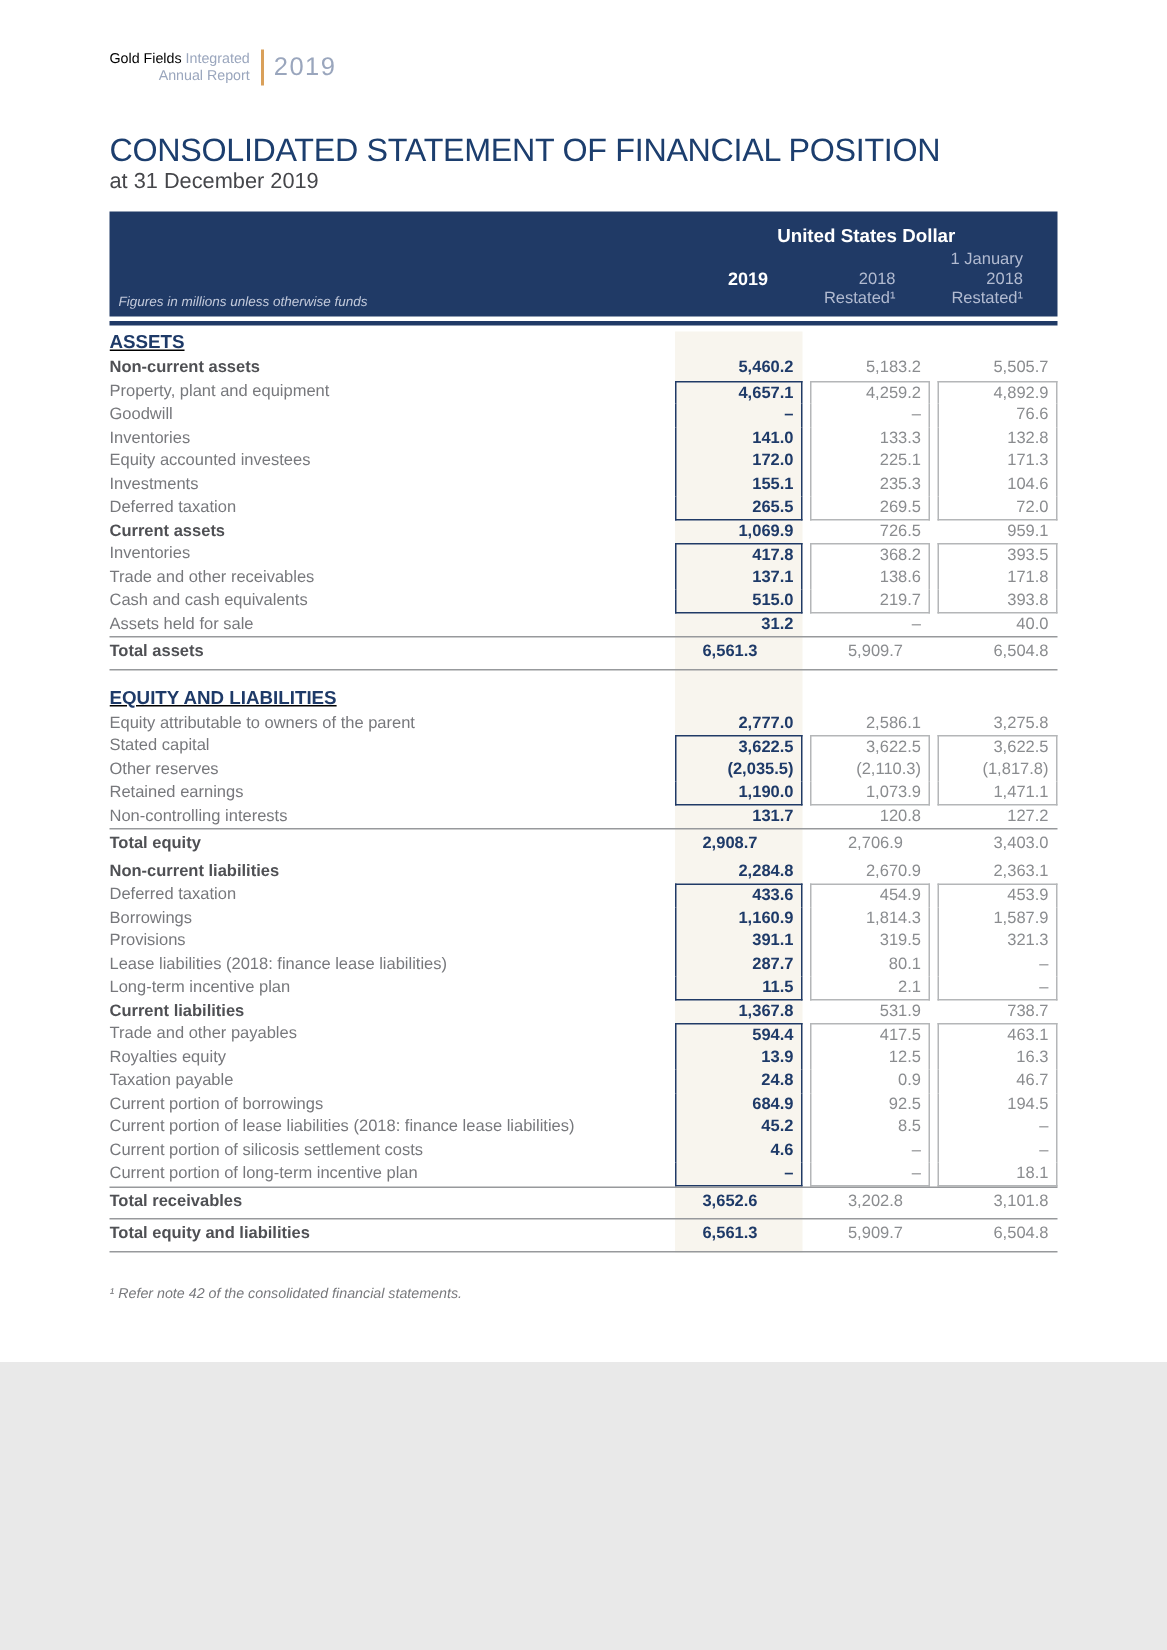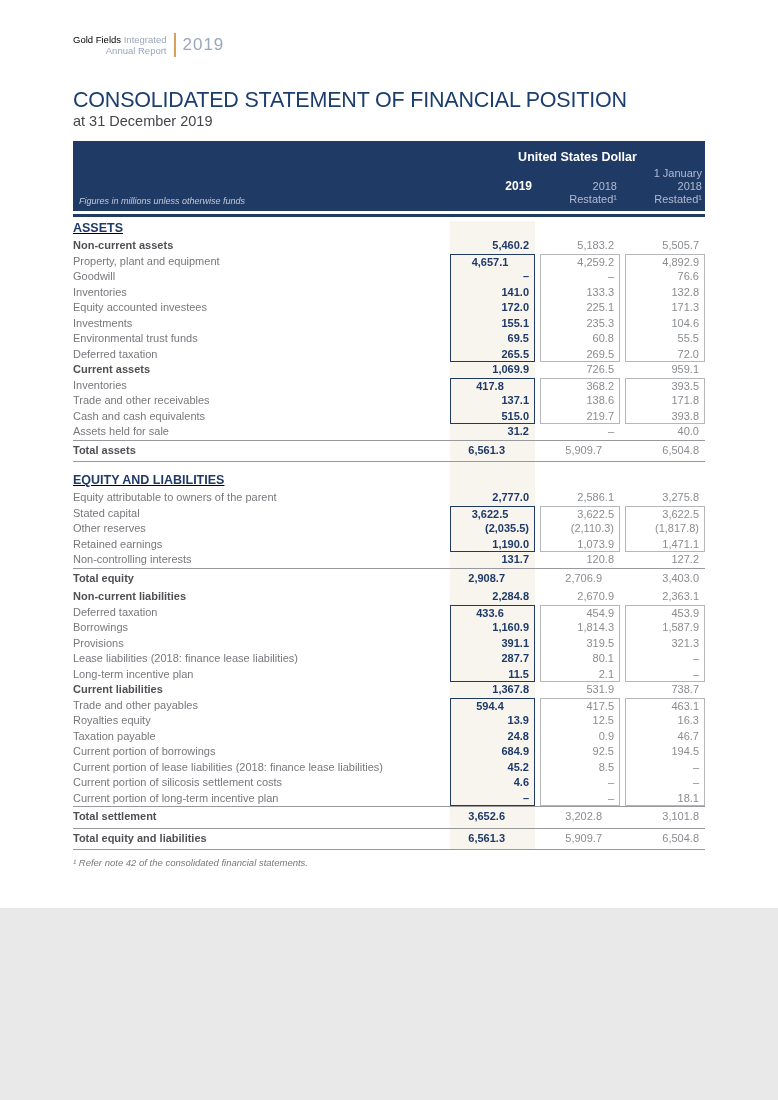--- a/index.html
+++ b/index.html
@@ -17,21 +17,21 @@
   
   .title{position:absolute;top:88px;left:0;width:632px;color:#1c3e6e;
          font-size:21.5px;font-weight:normal;letter-spacing:-0.2px;white-space:nowrap;}
   .subtitle{position:absolute;top:113px;left:0;color:#45464a;font-size:14.5px;}
 
   
   .band{position:absolute;top:141px;left:0;width:632px;height:70px;background:#203a66;}
   .band-usd{position:absolute;left:377px;width:255px;top:9px;text-align:center;
             color:#ffffff;font-weight:bold;font-size:12.5px;}
   .band-cols{position:absolute;right:0;bottom:5px;display:flex;align-items:flex-end;}
-  .band-col{box-sizing:border-box;text-align:right;padding-right:3px;font-size:11px;
+  .band-col{box-sizing:border-box;text-align:right;padding-right:23px;font-size:11px;
             line-height:13px;color:#b2bbd1;margin-left:5px;width:80px;}
   .band-col.first{width:85px;margin-left:0;}
   .band-col.emph{color:#ffffff;font-weight:bold;font-size:12px;margin-bottom:13px;}
   .band-note{position:absolute;left:6px;bottom:5px;font-style:italic;font-size:9px;color:#c3cadb;}
   .navy-rule{position:absolute;top:214px;left:0;width:632px;height:3px;background:#203a66;}
 
   
   .tbody{position:absolute;top:221px;left:0;width:632px;}
   .cream-col{position:absolute;left:377px;top:0;bottom:0;width:85px;background:#f8f5ee;}
   .row{position:relative;display:flex;height:15.5px;line-height:15.5px;font-size:11px;}
@@ -41,21 +41,21 @@
   .row.section .lbl{color:#1e3a68;font-weight:bold;font-size:12.5px;}
   .row.total{height:20.5px;line-height:19.5px;gap:12px;}
   .row.ra{border-top:1px solid #97999c;}
   .row.rb{border-bottom:1px solid #97999c;}
   .row.gap{height:11px;}
   .cell{box-sizing:border-box;width:80px;margin-left:5px;text-align:right;padding-right:5px;
         color:#8a8c8f;border-left:1px solid transparent;border-right:1px solid transparent;}
   .cell.c0{width:85px;margin-left:0;font-weight:bold;color:#1e3a68;}
   .cell.bx.c0{border-left-color:#203a66;border-right-color:#203a66;}
   .cell.bx{border-left-color:#b4b6b8;border-right-color:#b4b6b8;}
-  .cell.bt.c0{border-top:1px solid #203a66;text-align:center;}
+  .cell.bt.c0{border-top:1px solid #203a66;}
   .cell.bb.c0{border-bottom:1px solid #203a66;}
   .cell.bt{border-top:1px solid #b4b6b8;}
   .cell.bb{border-bottom:1px solid #b4b6b8;}
 
   .footnote{position:absolute;left:0;color:#77787c;font-size:9.5px;font-style:italic;}
   .page-number{position:absolute;left:73px;top:1078px;color:#33527e;font-size:10.5px;}
 </style>
 </head>
 <body>
 
@@ -130,26 +130,20 @@
           <div class="cell c1 bx">225.1</div>
           <div class="cell c2 bx">171.3</div>
         </div>
         <div class="row normal">
           <div class="lbl">Investments</div>
           <div class="cell c0 bx">155.1</div>
           <div class="cell c1 bx">235.3</div>
           <div class="cell c2 bx">104.6</div>
         </div>
         <div class="row normal">
-          <div class="lbl">Environmental trust funds</div>
-          <div class="cell c0 bx">69.5</div>
-          <div class="cell c1 bx">60.8</div>
-          <div class="cell c2 bx">55.5</div>
-        </div>
-        <div class="row normal">
           <div class="lbl">Deferred taxation</div>
           <div class="cell c0 bx bb">265.5</div>
           <div class="cell c1 bx bb">269.5</div>
           <div class="cell c2 bx bb">72.0</div>
         </div>
         <div class="row bold">
           <div class="lbl">Current assets</div>
           <div class="cell c0">1,069.9</div>
           <div class="cell c1">726.5</div>
           <div class="cell c2">959.1</div>
@@ -302,21 +296,21 @@
           <div class="cell c1 bx">–</div>
           <div class="cell c2 bx">–</div>
         </div>
         <div class="row normal">
           <div class="lbl">Current portion of long-term incentive plan</div>
           <div class="cell c0 bx bb">–</div>
           <div class="cell c1 bx bb">–</div>
           <div class="cell c2 bx bb">18.1</div>
         </div>
         <div class="row total ra">
-          <div class="lbl">Total settlement</div>
+          <div class="lbl">Total receivables</div>
           <div class="cell c0">3,652.6</div>
           <div class="cell c1">3,202.8</div>
           <div class="cell c2">3,101.8</div>
         </div>
         <div class="row total ra rb">
           <div class="lbl">Total equity and liabilities</div>
           <div class="cell c0">6,561.3</div>
           <div class="cell c1">5,909.7</div>
           <div class="cell c2">6,504.8</div>
         </div>

